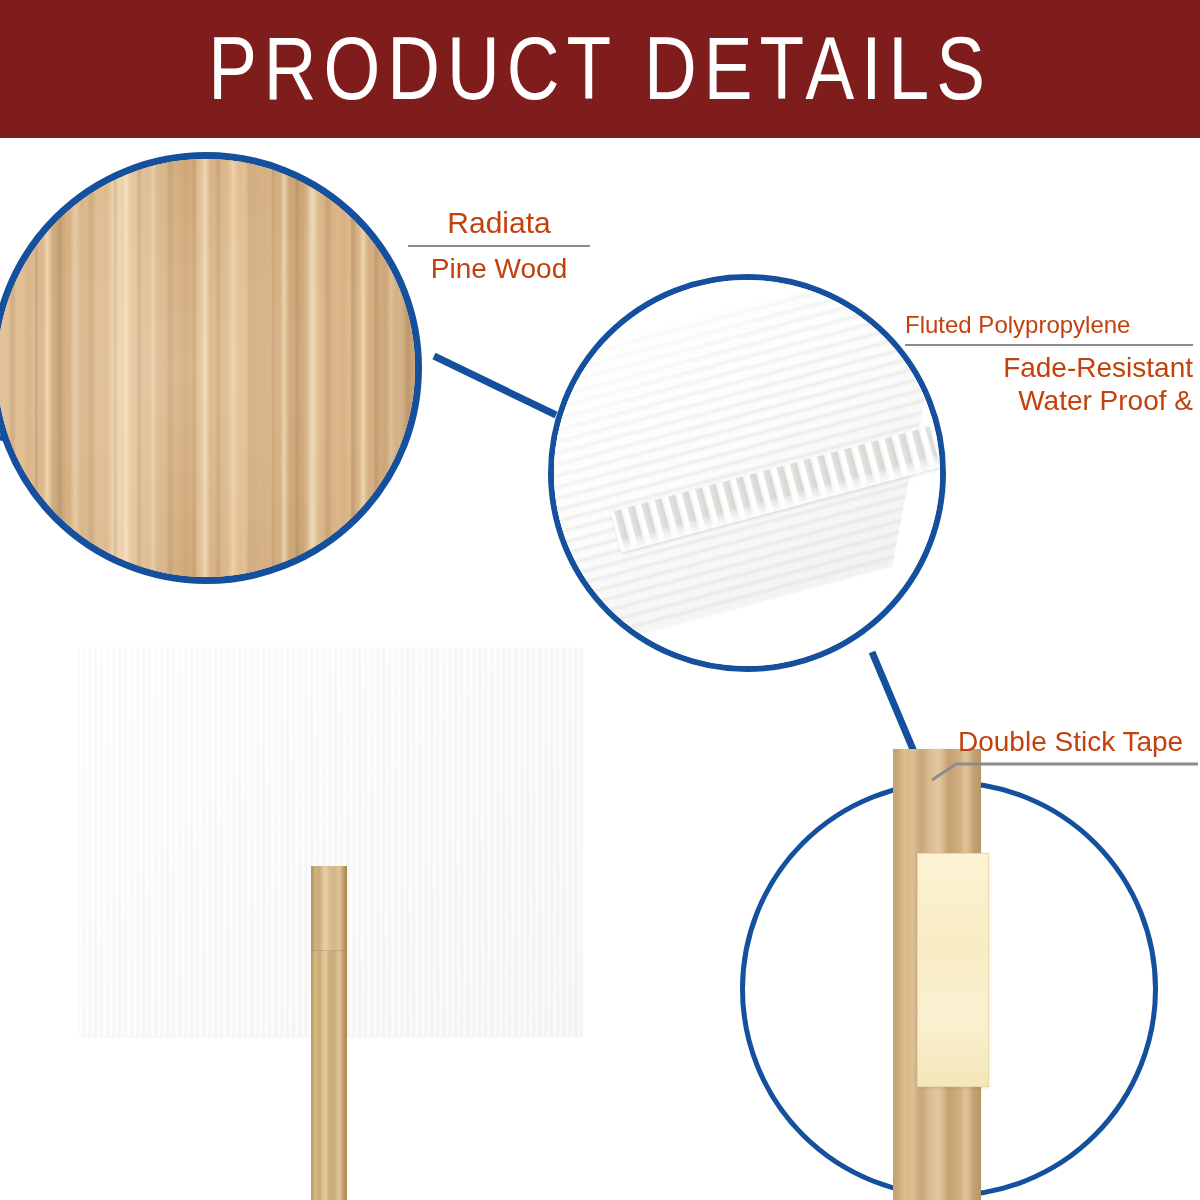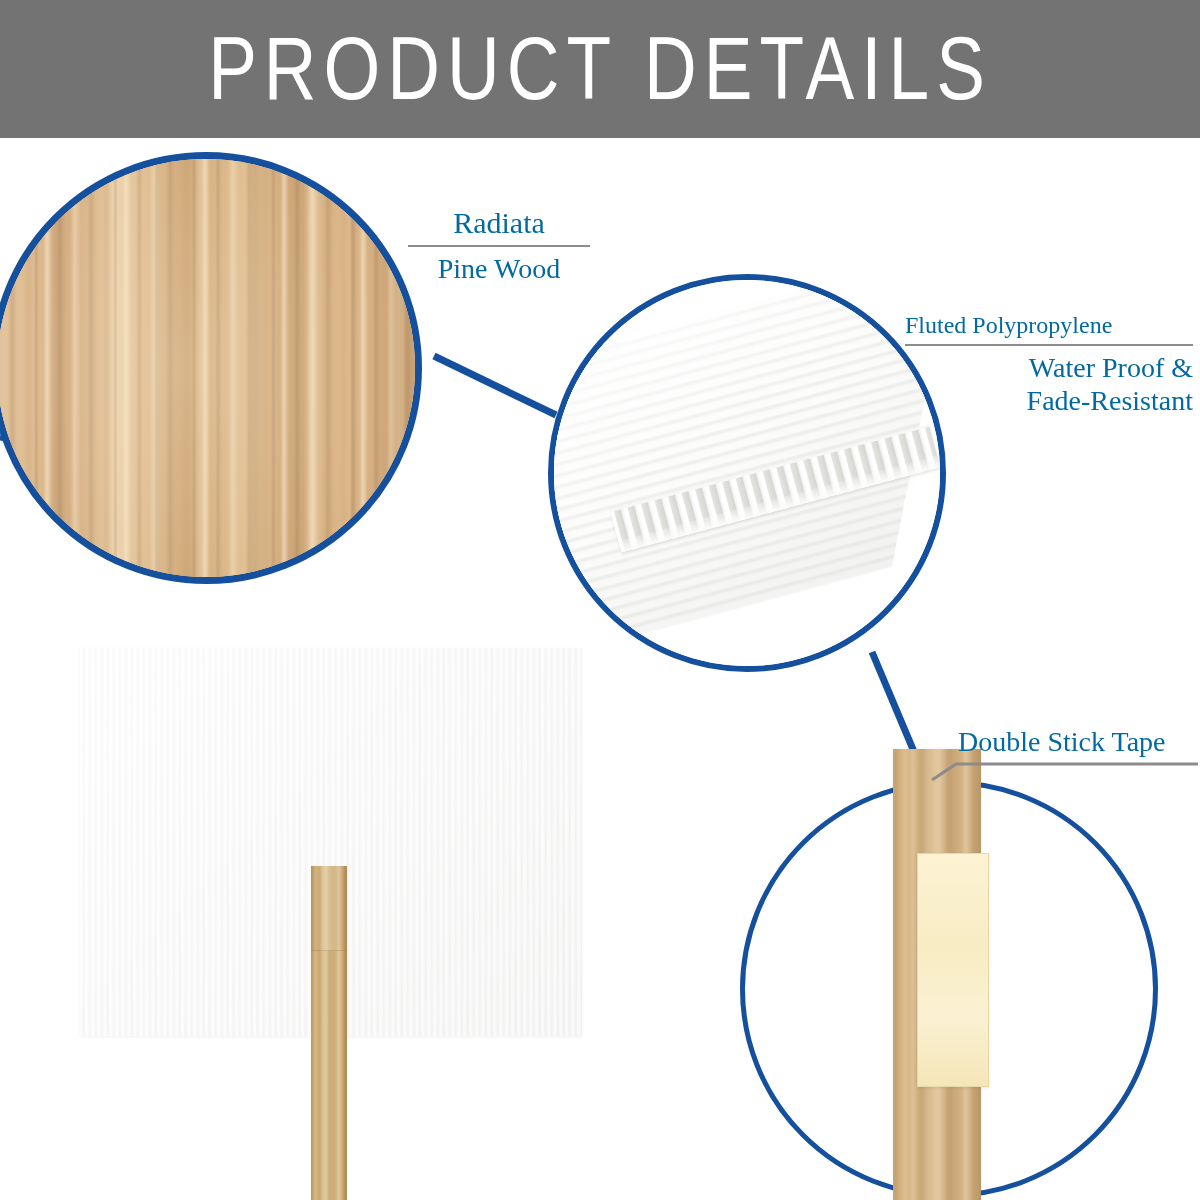--- a/index.html
+++ b/index.html
@@ -24,21 +24,21 @@
     overflow: hidden;
   }
 
   
   .header-bar {
     position: absolute;
     left: 0;
     top: 0;
     width: 1200px;
     height: 138px;
-    background: #737373;
+    background: #7f1d1d;
     display: flex;
     align-items: center;
     justify-content: center;
     box-sizing: border-box;
   }
   .header-title {
     color: #ffffff;
     font-family: "Liberation Sans", sans-serif;
     font-size: 73px;
     font-weight: 400;
@@ -288,22 +288,22 @@
     width: 36px;
     height: 84px;
     background: linear-gradient(90deg, rgba(160,126,78,0.22), rgba(255,244,220,0.25), rgba(160,126,78,0.18));
     z-index: 4;
     border-bottom: 1px solid rgba(150,116,72,0.30);
   }
 
   
   .callout {
     position: absolute;
-    font-family: Liberation Serif, serif;
-    color: #0369a1;
+    font-family: Liberation Sans, sans-serif;
+    color: #c2410c;
   }
   .callout-line-1 {
     font-size: 30px;
     line-height: 1.12;
     white-space: nowrap;
   }
   .callout-rule {
     height: 2px;
     background: #8c8c8c;
     margin: 5px 0 5px 0;
@@ -379,22 +379,22 @@
     <div class="flute-scene">
       <div class="flute-shadow"></div>
       <div class="flute-board"></div>
       <div class="flute-edge"></div>
     </div>
   </div>
 
   <div class="callout" id="callout-flute">
     <div class="callout-line-1">Fluted Polypropylene</div>
     <div class="callout-rule"></div>
+    <div class="callout-sub">Fade-Resistant</div>
     <div class="callout-sub">Water Proof &amp;</div>
-    <div class="callout-sub">Fade-Resistant</div>
   </div>
 
   <div class="detail-circle" id="circle-tape">
     <div class="tape-clip">
       <div class="tape-stake"></div>
       <div class="tape-strip"></div>
     </div>
   </div>
 
   <div class="callout" id="callout-tape">

